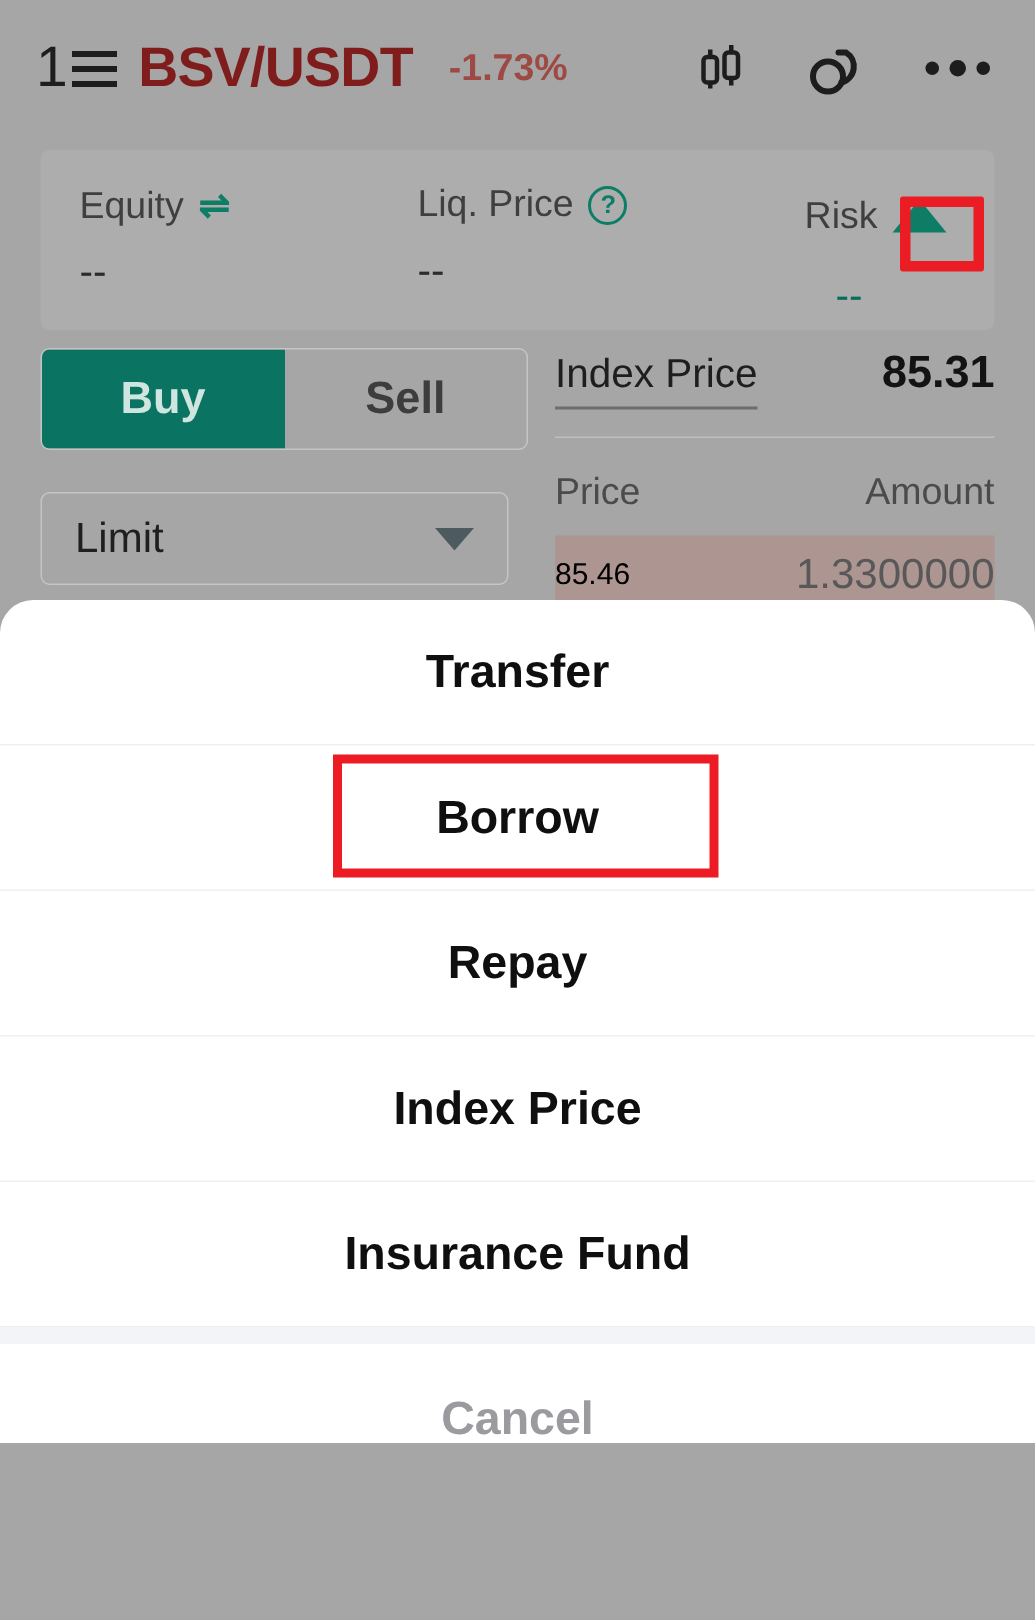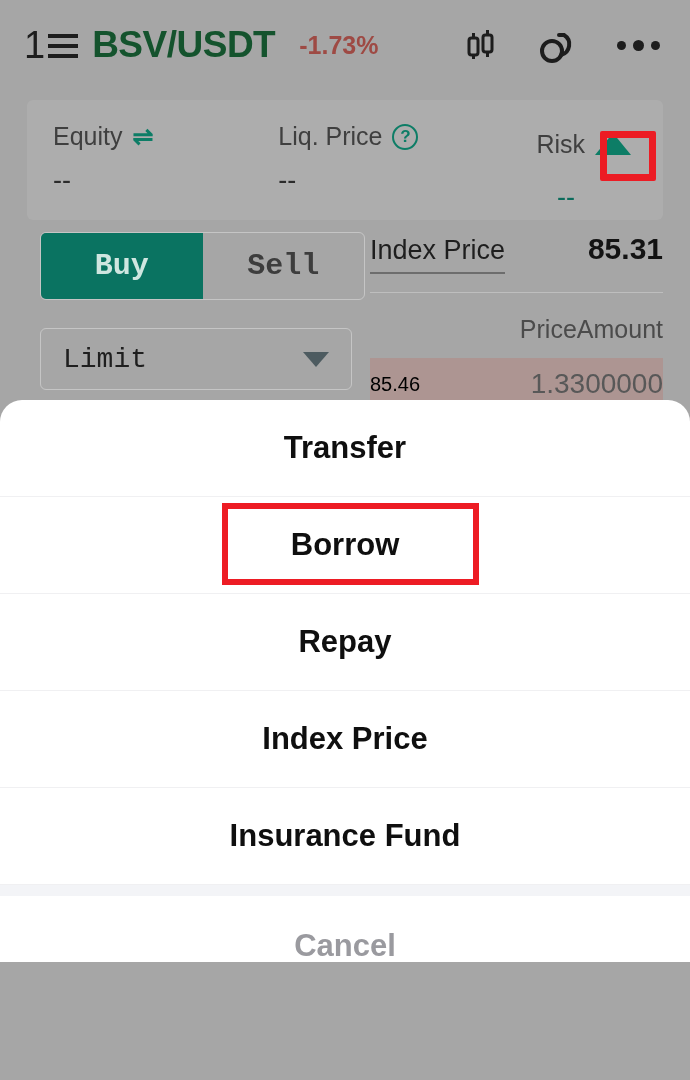--- a/index.html
+++ b/index.html
@@ -33,21 +33,21 @@
 
   .list-icon { display: flex; align-items: flex-end; gap: 4px; }
   .list-icon .digit {
     font-size: 38px; font-weight: 400; color: #1d1d1d;
     line-height: 34px; letter-spacing: -1px;
   }
   .list-icon .bars { display: flex; flex-direction: column; gap: 6px; padding-bottom: 4px; }
   .list-icon .bars i { display: block; width: 30px; height: 4px; background: #1d1d1d; }
 
   .pair-name {
-    font-size: 37px; font-weight: bold; color: #14532d;
+    font-size: 37px; font-weight: bold; color: #7f1d1d;
     letter-spacing: -0.5px; white-space: nowrap;
   }
   .pair-change {
     font-size: 25px; font-weight: bold; color: #9e4a44;
     margin-left: 10px; white-space: nowrap;
   }
 
   .hdr-right { display: flex; align-items: center; gap: 36px; padding-right: 6px; }
   .icon-btn { display: flex; align-items: center; justify-content: center; }
 
@@ -96,21 +96,21 @@
   
   .hl-risk {
     position: absolute; left: 600px; top: 131px;
     width: 56px; height: 50px;
     border: 7px solid #ec1c24;
     border-radius: 2px;
     z-index: 5;
   }
 
   
-  .left-panel { position: absolute; left: 40px; top: 232px; width: 325px; font-family: Liberation Mono, monospace; }
+  .left-panel { position: absolute; left: 27px; top: 232px; width: 325px; }
 
   .bs-toggle {
     display: flex; width: 325px; height: 68px;
     border: 1px solid rgba(255,255,255,0.35);
     border-radius: 6px; overflow: hidden;
   }
   .bs-btn {
     flex: 1; display: flex; align-items: center; justify-content: center;
     font-size: 30px; font-weight: bold;
   }
@@ -139,21 +139,21 @@
     padding-bottom: 12px;
   }
   .book-head .ttl {
     font-size: 27px; color: #1e1e1e;
     border-bottom: 2px solid #6d6d6d; padding-bottom: 6px;
   }
   .book-head .val { font-size: 30px; font-weight: bold; color: #131313; }
   .book-sep { height: 1px; background: rgba(255,255,255,0.28); margin-top: 6px; }
 
   .book-cols {
-    display: flex; justify-content: flex-end;
+    display: flex; justify-content: space-between;
     padding: 22px 0 14px 0;
     font-size: 25px; color: #4b4b4b;
   }
   .book-row {
     display: flex; justify-content: space-between; align-items: center;
     height: 52px; background: rgba(190,110,100,0.30);
   }
   .book-row .p { font-size: 20px; color: #000000; font-weight: 500; }
   .book-row .a { font-size: 28px; color: #585858; }
 

